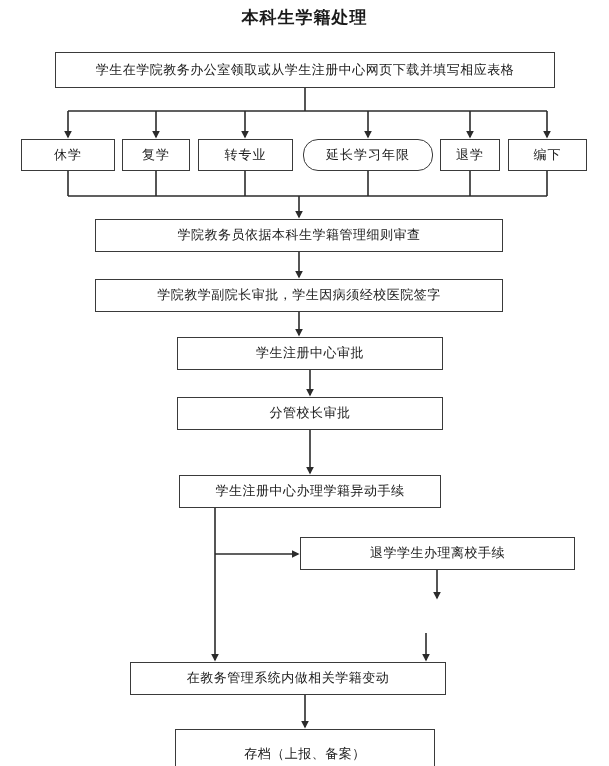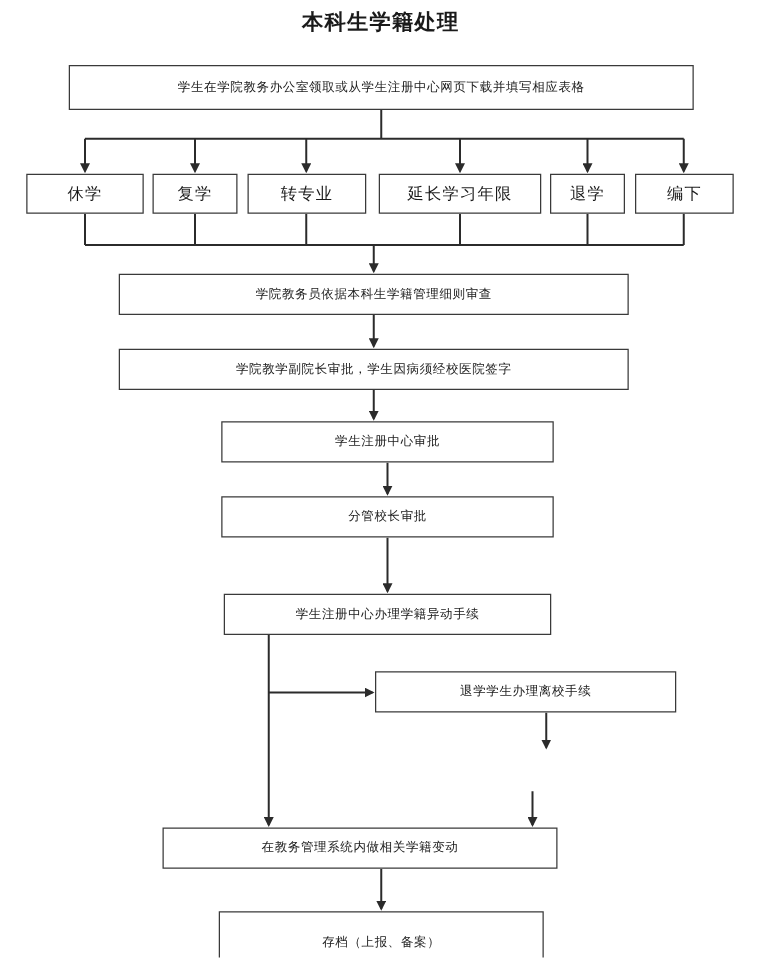--- a/index.html
+++ b/index.html
@@ -36,21 +36,21 @@
     align-items: center;
     justify-content: center;
     text-align: center;
     line-height: 1.1;
     letter-spacing: 0.5px;
     white-space: nowrap;
     z-index: 2;
   }
   .node-text {
     display: block;
-    font-size: 10px;
+    font-size: 13px;
   }
   .node.small .node-text {
     font-size: 13px;
     letter-spacing: 1px;
   }
   #page-title {
     position: absolute;
     left: 0;
     top: 6px;
     width: 609px;
@@ -125,21 +125,21 @@
   </div>
 
   <div class="node small" style="left:198px; top:139px; width:95px; height:32px;">
     <span class="node-text">转专业</span>
   </div>
 
   <div class="node small" style="left:122px; top:139px; width:68px; height:32px;">
     <span class="node-text">复学</span>
   </div>
 
-  <div class="node small" style="left:303px; top:139px; width:130px; height:32px;">
+  <div class="node small" style="left:303px; top:139px; width:130px; height:32px;border-radius:15px;">
     <span class="node-text">延长学习年限</span>
   </div>
 
   <div class="node small" style="left:440px; top:139px; width:60px; height:32px;">
     <span class="node-text">退学</span>
   </div>
 
   <div class="node small" style="left:508px; top:139px; width:79px; height:32px;">
     <span class="node-text">编下</span>
   </div>
@@ -157,21 +157,21 @@
   </div>
 
   <div class="node" style="left:177px; top:397px; width:266px; height:33px;">
     <span class="node-text">分管校长审批</span>
   </div>
 
   <div class="node" style="left:179px; top:475px; width:262px; height:33px;">
     <span class="node-text">学生注册中心办理学籍异动手续</span>
   </div>
 
-  <div class="node" style="left:300px; top:537px; width:241px; height:33px;">
+  <div class="node" style="left:300px; top:537px; width:275px; height:33px;">
     <span class="node-text">退学学生办理离校手续</span>
   </div>
 
 
   <div class="node" style="left:130px; top:662px; width:316px; height:33px;">
     <span class="node-text">在教务管理系统内做相关学籍变动</span>
   </div>
 
   <div class="node" style="left:175px; top:729px; width:260px; height:50px;">
     <span class="node-text">存档（上报、备案）</span>

